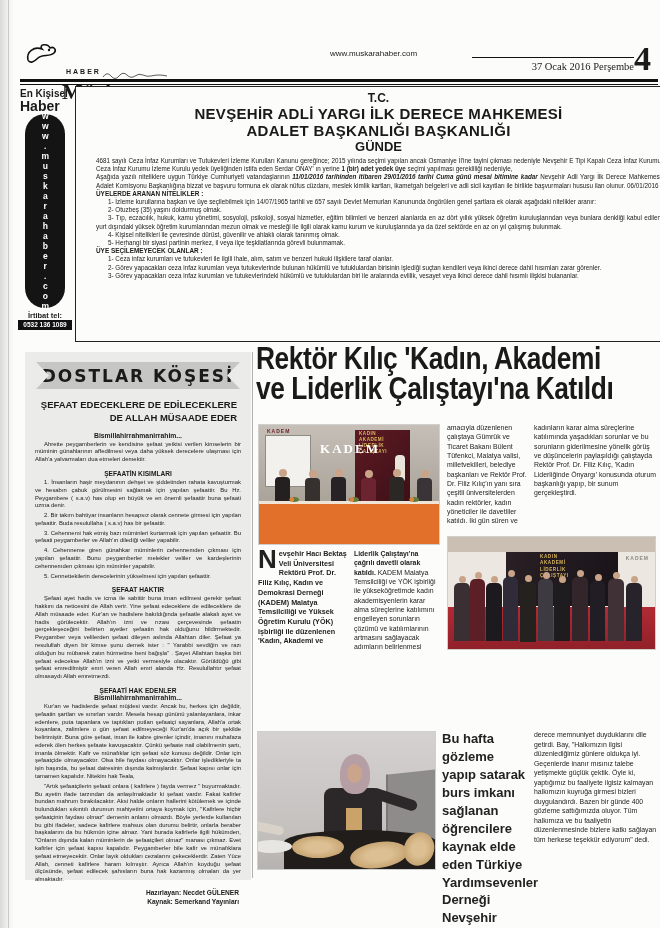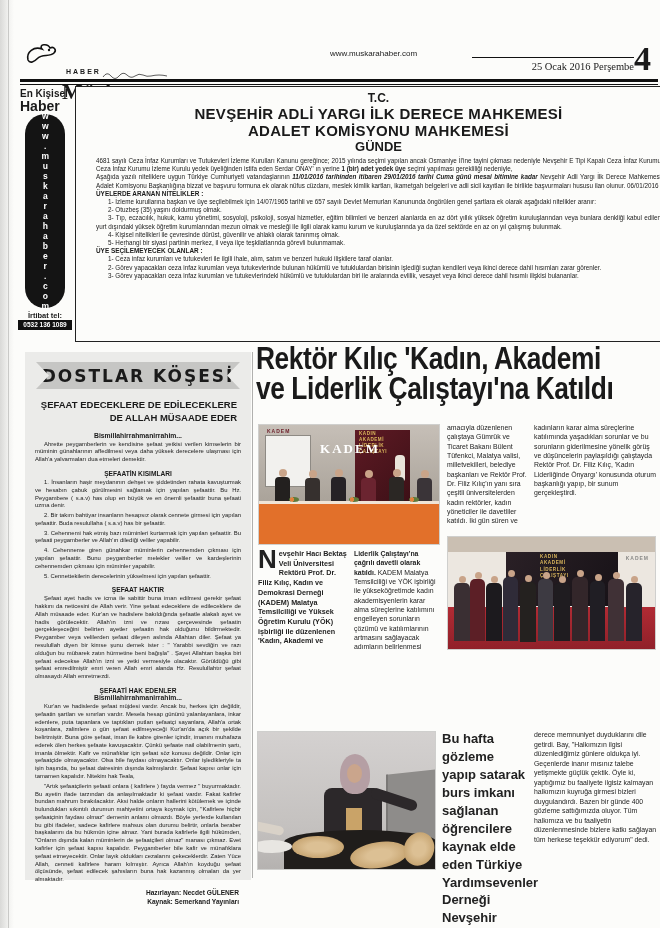--- a/index.html
+++ b/index.html
@@ -163,37 +163,37 @@
     <span class="logo-title">Müşkara</span>
     <span class="logo-sub">HABER</span>
     <span class="logo-script">
       <svg width="70" height="10" viewBox="0 0 70 10">
           <path d="M1 7 Q5 1 9 6 T17 6 T25 5 T33 6 T41 5 T49 6 T57 5 T65 6" fill="none" stroke="#333" stroke-width="0.8"></path>
         </svg>
     </span>
   </div>
   <div class="section-website">www.muskarahaber.com</div>
   <div class="date-rule-top"></div>
-  <div class="date-text">25 Ocak 2016 Perşembe</div>
+  <div class="date-text">37 Ocak 2016 Perşembe</div>
   <div class="page-number">4</div>
   <div class="masthead-rule1"></div>
   <div class="masthead-rule2"></div>
 
   <div class="sb-label1">En Kişisel</div>
   <div class="sb-label2">Haber</div>
   <div class="sb-pill">
     <span class="sb-vertical">www.muskarahaber.com</span>
   </div>
   <div class="sb-contact-label">İrtibat tel:</div>
   <div class="sb-contact-number">0532 136 1089</div>
 
   <div class="ilan">
     <div class="ilan-t1">T.C.</div>
     <div class="ilan-t2">NEVŞEHİR ADLİ YARGI İLK DERECE MAHKEMESİ</div>
-    <div class="ilan-t3">ADALET KOMİSYONU MAHKEMESİ</div>
+    <div class="ilan-t3">ADALET BAŞKANLIĞI BAŞKANLIĞI</div>
     <div class="ilan-t4">GÜNDE</div>
     <p><span>4681 sayılı Ceza İnfaz Kurumları ve Tutukevleri İzleme Kurulları Kanunu gereğince; 2015 yılında seçimi yapılan ancak Osmaniye İl'ine tayini çıkması nedeniyle Nevşehir E Tipi Kapalı Ceza İnfaz Kurumu Ceza İnfaz Kurumu İzleme Kurulu yedek üyeliğinden istifa eden Serdar ONAY' ın yerine </span><b>1 (bir) adet yedek üye</b><span> seçimi yapılması gerekliliği nedeniyle,</span></p>
     <p><span>Aşağıda yazılı niteliklere uygun Türkiye Cumhuriyeti vatandaşlarının </span><span class="bi">11/01/2016 tarihinden itibaren 29/01/2016 tarihi Cuma günü mesai bitimine kadar</span><span> Nevşehir Adli Yargı İlk Derece Mahkemesi Adalet Komisyonu Başkanlığına bizzat ve başvuru formuna ek olarak nüfus cüzdanı, meslek kimlik kartları, ikametgah belgeleri ve adli sicil kayıtları ile birlikte başvurmaları hususu ilan olunur. 06/01/2016</span></p>
     <p class="ihead">ÜYELERDE ARANAN NİTELİKLER :</p>
     <p class="ind">1- İzleme kurullarına başkan ve üye seçilebilmek için 14/07/1965 tarihli ve 657 sayılı Devlet Memurları Kanununda öngörülen genel şartlara ek olarak aşağıdaki nitelikler aranır:</p>
     <p class="ind">2- Otuzbeş (35) yaşını doldurmuş olmak.</p>
     <p class="ind">3- Tıp, eczacılık, hukuk, kamu yönetimi, sosyoloji, psikoloji, sosyal hizmetler, eğitim bilimleri ve benzeri alanlarda en az dört yıllık yüksek öğretim kuruluşlarından veya bunlara denkliği kabul edilen yurt dışındaki yüksek öğretim kurumlarından mezun olmak ve mesleği ile ilgili olarak kamu kurum ve kuruluşlarında ya da özel sektörde en az on yıl çalışmış bulunmak.</p>
     <p class="ind">4- Kişisel nitelikleri ile çevresinde dürüst, güvenilir ve ahlaklı olarak tanınmış olmak.</p>
     <p class="ind">5- Herhangi bir siyasi partinin merkez, il veya ilçe teşkilatlarında görevli bulunmamak.</p>
     <p class="ihead">ÜYE SEÇİLEMEYECEK OLANLAR :</p>

